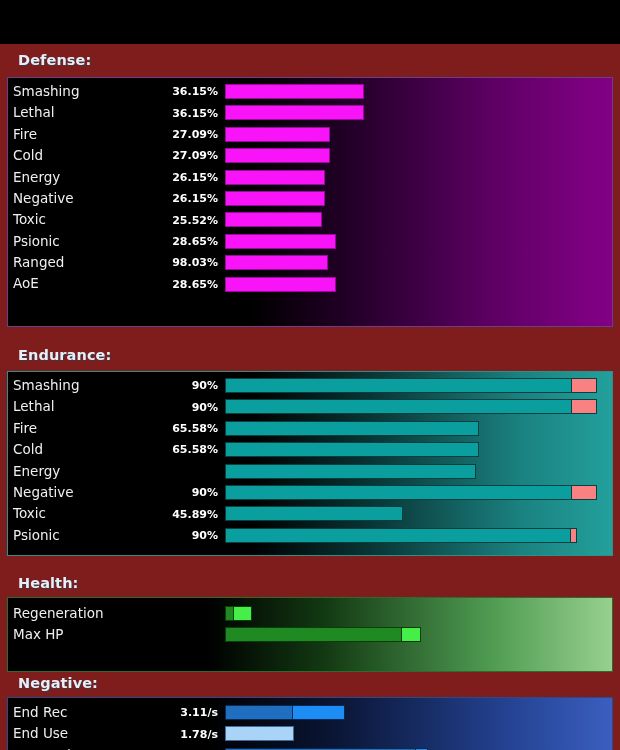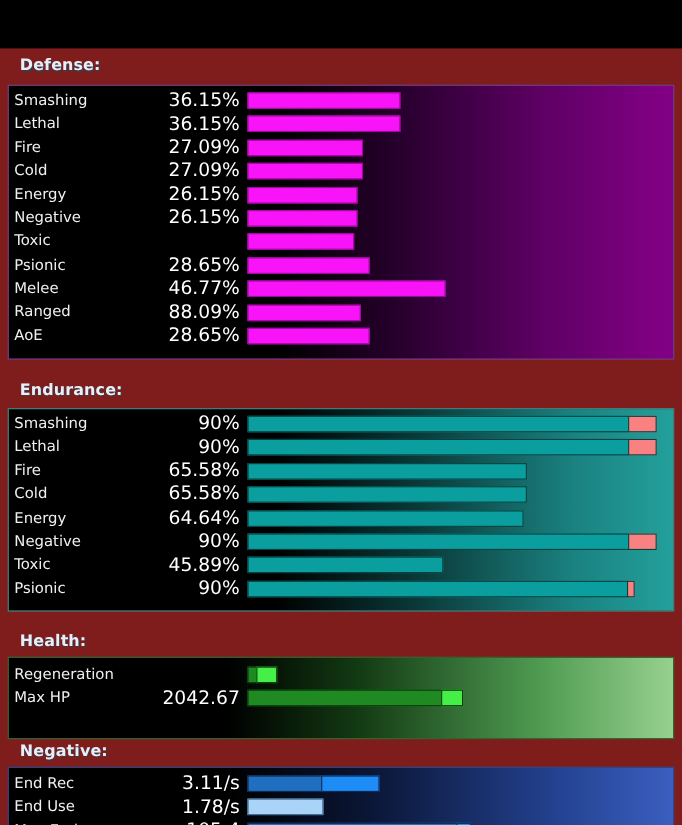--- a/index.html
+++ b/index.html
@@ -80,24 +80,25 @@
     font-size: 13.5px;
     color: #efefef;
     white-space: nowrap;
     line-height: 1;
   }
   .row-value {
     position: absolute;
     left: 5px;
     width: 205px;
     text-align: right;
-    font-size: 17px;
+    font-size: 11px;
     color: #ffffff;
     white-space: nowrap;
     line-height: 1;
+    font-weight: bold;
   }
   .bar-track {
     position: absolute;
     left: 217px;
     top: 3px;
     height: 15px;
     right: 2px;
   }
   .bar-seg {
     position: absolute;
@@ -167,41 +168,35 @@
       </div>
       <div class="row" style="margin-top: 0px;">
         <div class="row-label">Negative</div>
         <div class="row-value">26.15%</div>
         <div class="bar-track">
           <div class="bar-seg main" style="left: 0px; width: 100px;"></div>
         </div>
       </div>
       <div class="row" style="margin-top: 0px;">
         <div class="row-label">Toxic</div>
+        <div class="row-value">25.52%</div>
         <div class="bar-track">
           <div class="bar-seg main" style="left: 0px; width: 97px;"></div>
         </div>
       </div>
       <div class="row" style="margin-top: 0px;">
         <div class="row-label">Psionic</div>
         <div class="row-value">28.65%</div>
         <div class="bar-track">
           <div class="bar-seg main" style="left: 0px; width: 111px;"></div>
         </div>
       </div>
       <div class="row" style="margin-top: 0px;">
-        <div class="row-label">Melee</div>
-        <div class="row-value">46.77%</div>
-        <div class="bar-track">
-          <div class="bar-seg main" style="left: 0px; width: 180px;"></div>
-        </div>
-      </div>
-      <div class="row" style="margin-top: 0px;">
         <div class="row-label">Ranged</div>
-        <div class="row-value">88.09%</div>
+        <div class="row-value">98.03%</div>
         <div class="bar-track">
           <div class="bar-seg main" style="left: 0px; width: 103px;"></div>
         </div>
       </div>
       <div class="row" style="margin-top: 0px;">
         <div class="row-label">AoE</div>
         <div class="row-value">28.65%</div>
         <div class="bar-track">
           <div class="bar-seg main" style="left: 0px; width: 111px;"></div>
         </div>
@@ -235,21 +230,20 @@
       </div>
       <div class="row" style="margin-top: 0px;">
         <div class="row-label">Cold</div>
         <div class="row-value">65.58%</div>
         <div class="bar-track">
           <div class="bar-seg main" style="left: 0px; width: 254px;"></div>
         </div>
       </div>
       <div class="row" style="margin-top: 0px;">
         <div class="row-label">Energy</div>
-        <div class="row-value">64.64%</div>
         <div class="bar-track">
           <div class="bar-seg main" style="left: 0px; width: 251px;"></div>
         </div>
       </div>
       <div class="row" style="margin-top: 0px;">
         <div class="row-label">Negative</div>
         <div class="row-value">90%</div>
         <div class="bar-track">
           <div class="bar-seg main" style="left: 0px; width: 347px;"></div>
           <div class="bar-seg cap" style="left: 346px; width: 26px;"></div>
@@ -276,21 +270,20 @@
   <div class="panel health" id="panel-health" style="top:553px; height:75px">
       <div class="row" style="margin-top: 5px;">
         <div class="row-label">Regeneration</div>
         <div class="bar-track">
           <div class="bar-seg main" style="left: 0px; width: 9px;"></div>
           <div class="bar-seg cap" style="left: 8px; width: 19px;"></div>
         </div>
       </div>
       <div class="row" style="margin-top: 0px;">
         <div class="row-label">Max HP</div>
-        <div class="row-value">2042.67</div>
         <div class="bar-track">
           <div class="bar-seg main" style="left: 0px; width: 177px;"></div>
           <div class="bar-seg cap" style="left: 176px; width: 20px;"></div>
         </div>
       </div>
     </div>
 
   <div class="section-header" style="top:631px">Negative:</div>
   <div class="panel endurance" id="panel-endurance" style="top:653px; height:56px">
       <div class="row" style="margin-top: 4px;">

